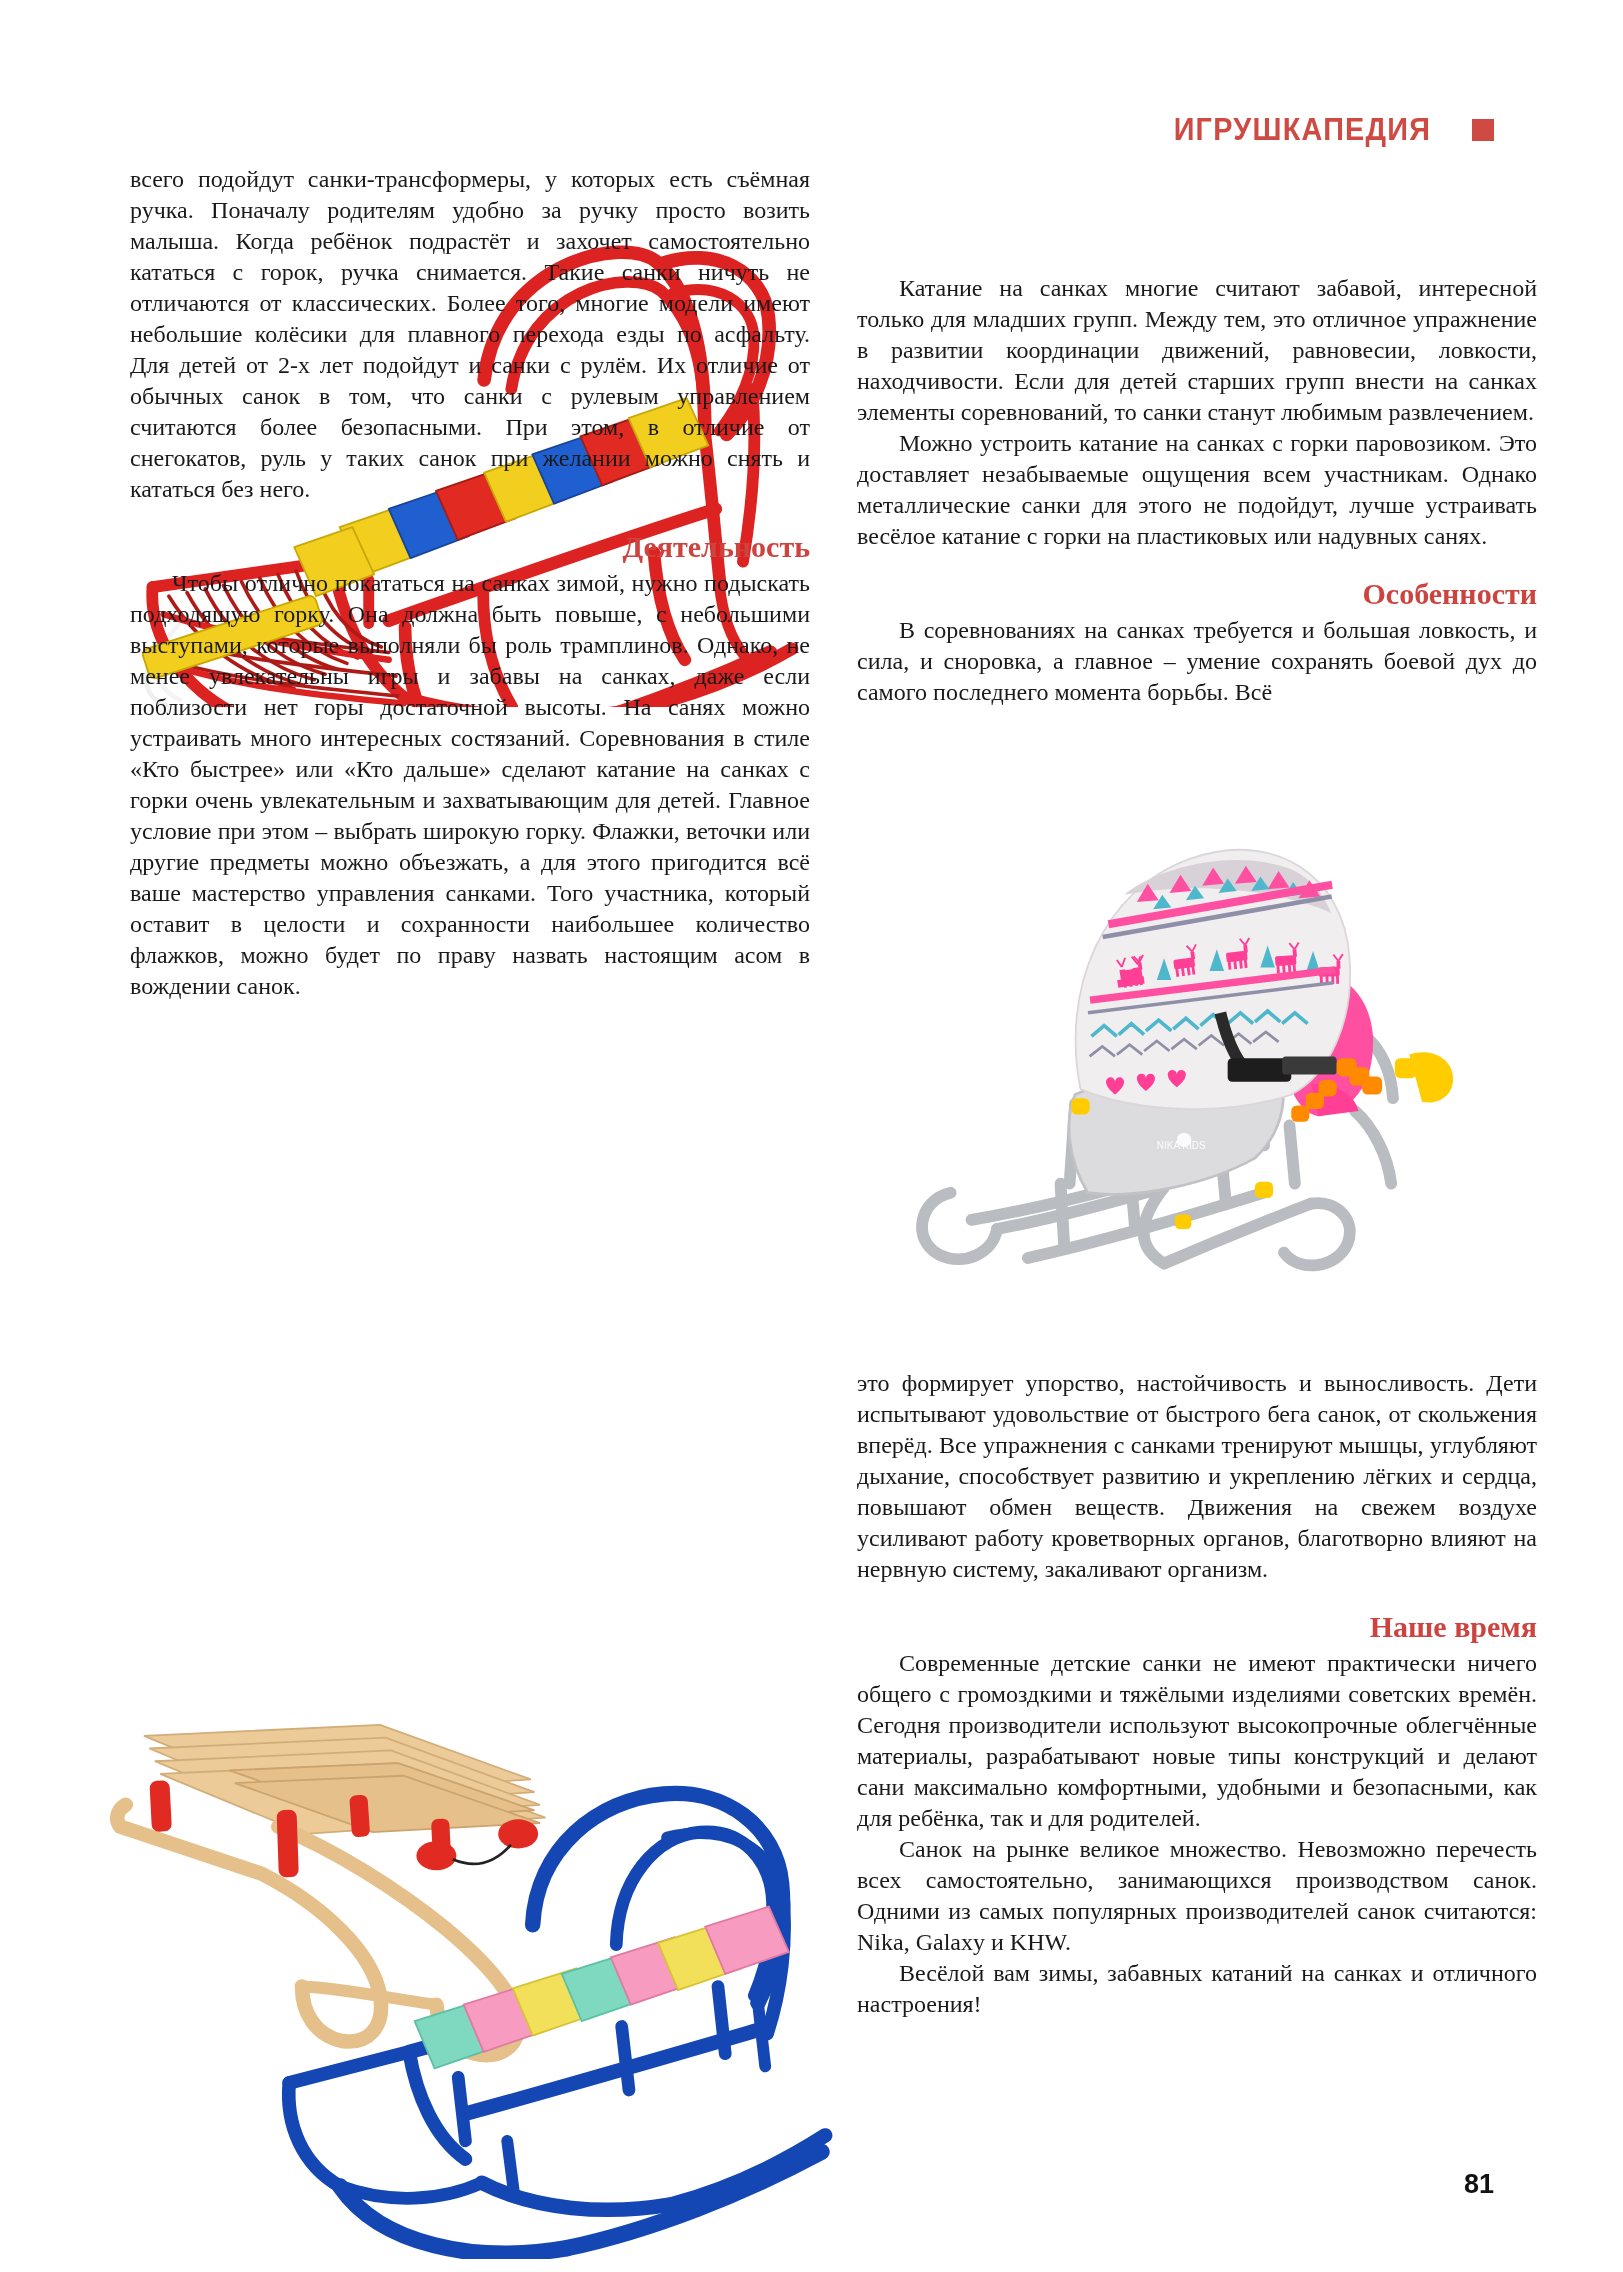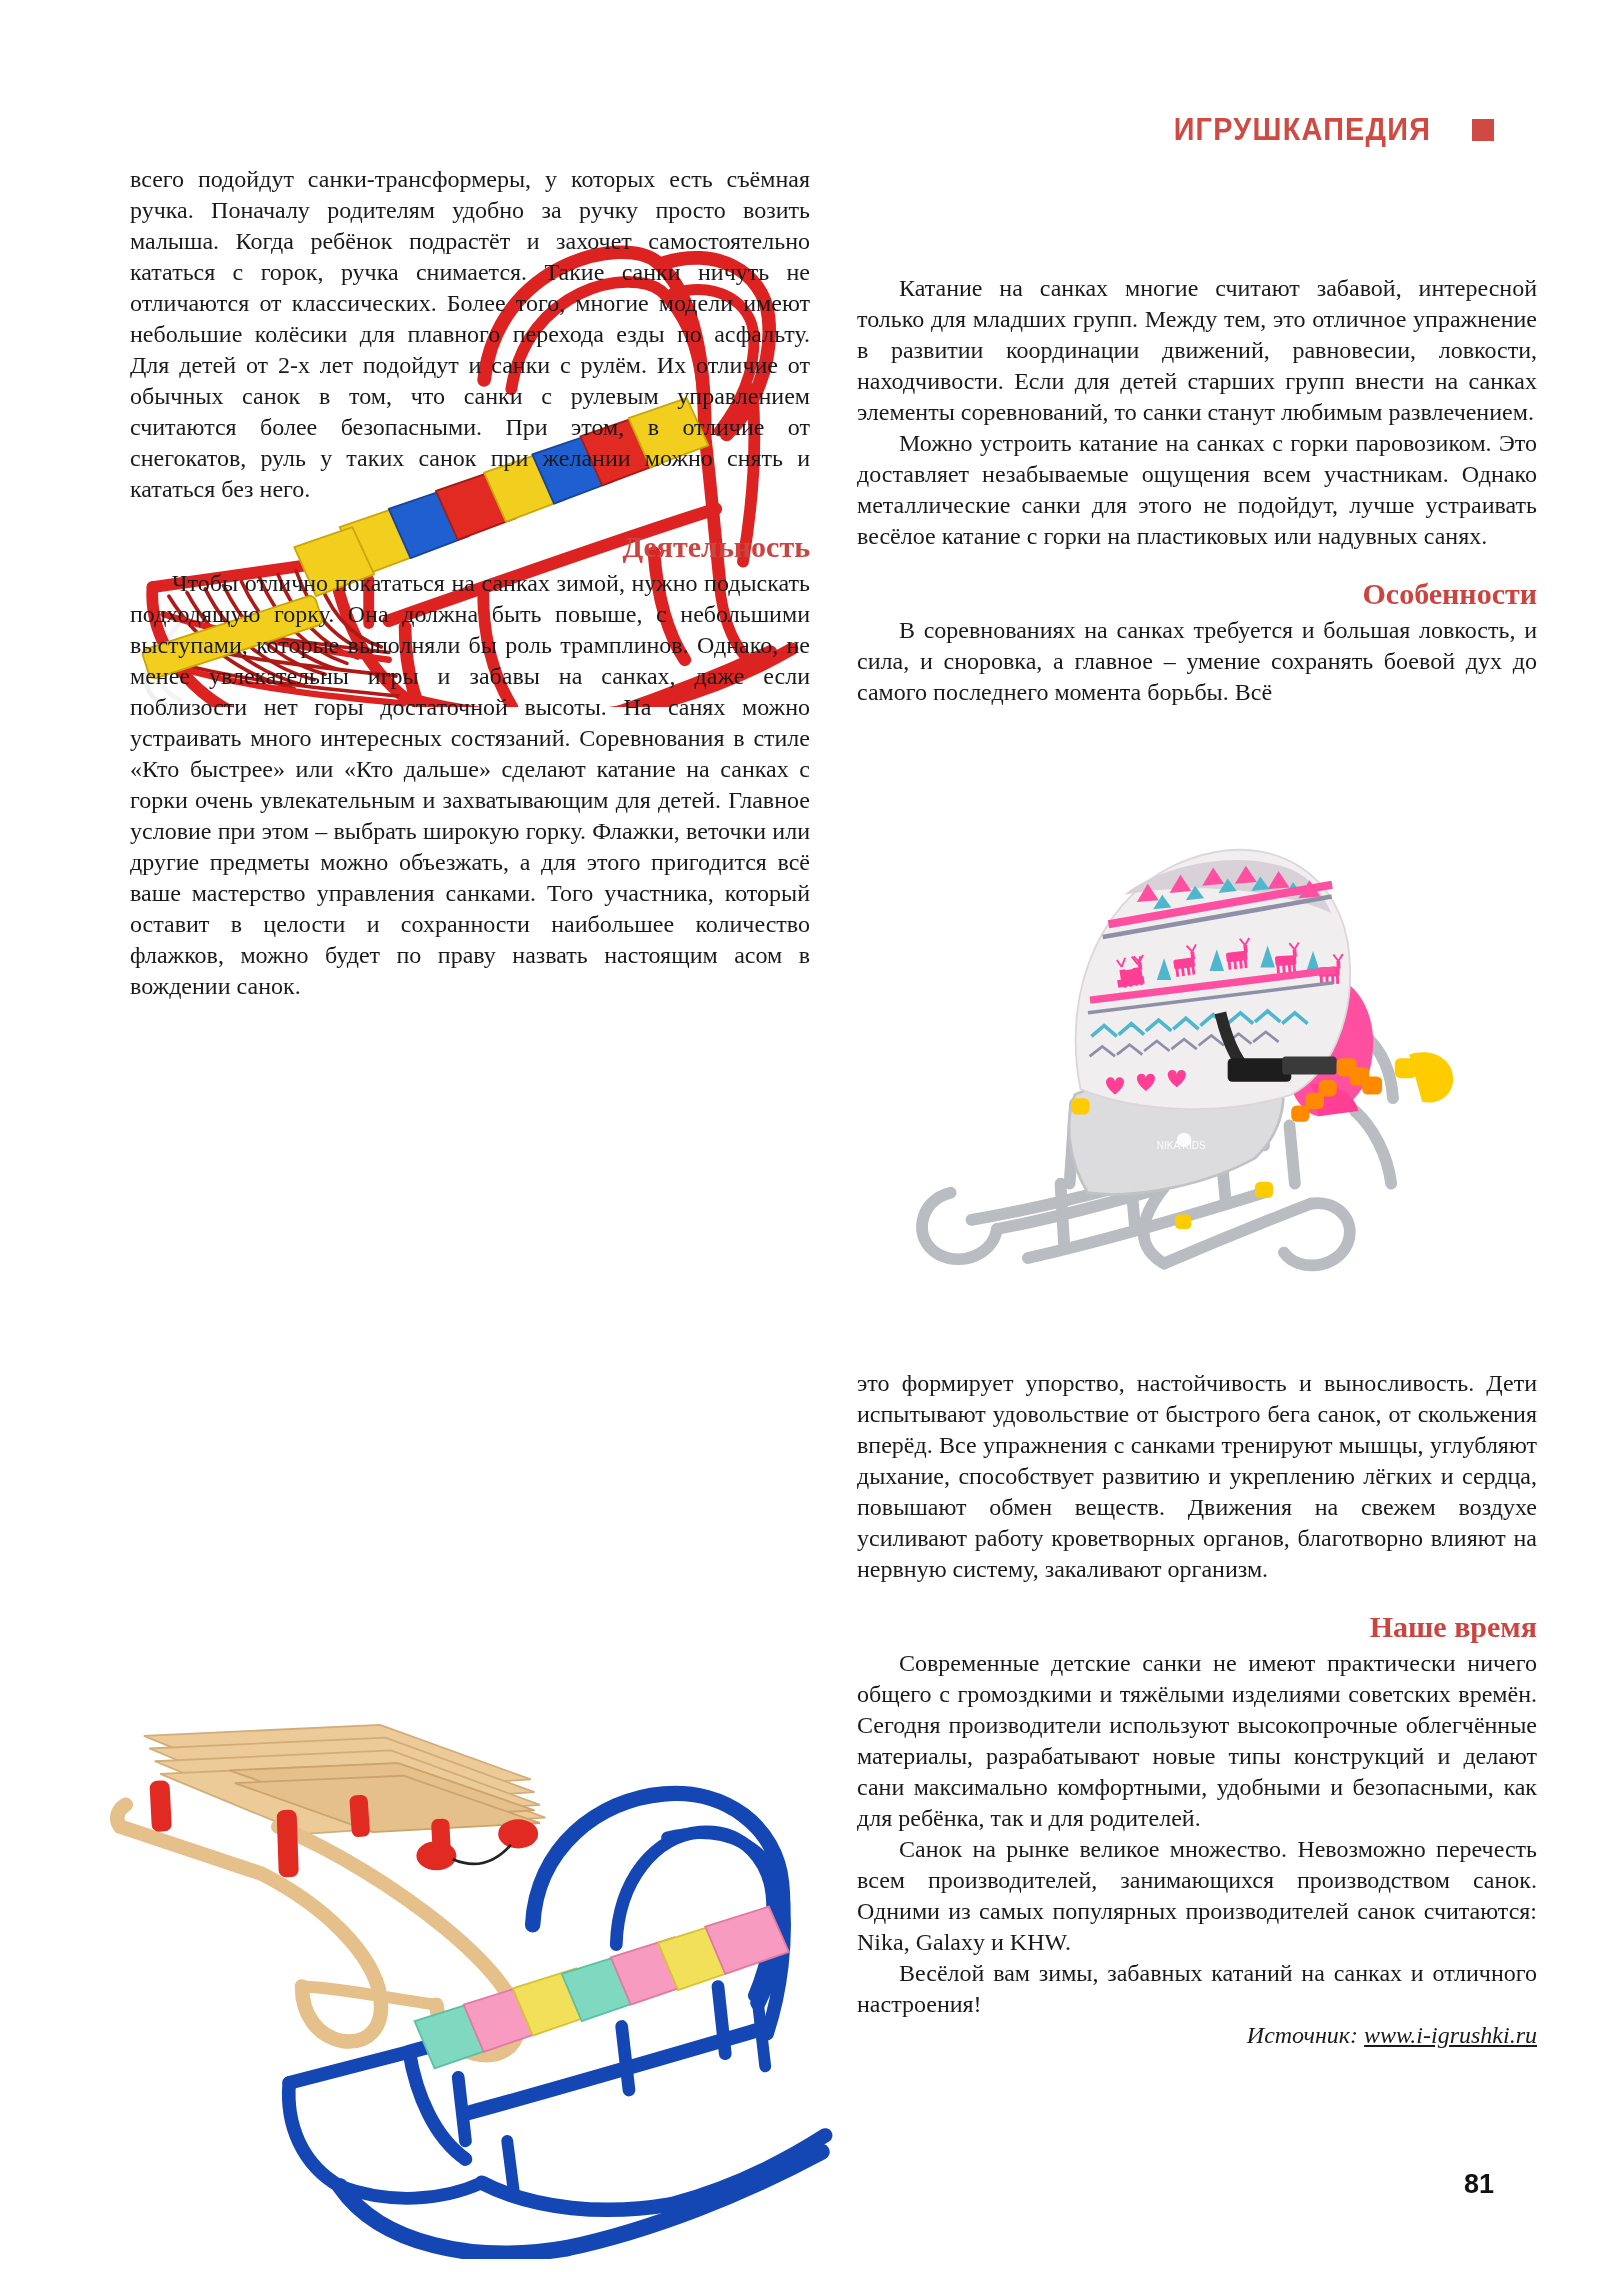--- a/index.html
+++ b/index.html
@@ -438,26 +438,22 @@
     <p>В соревнованиях на санках требуется и большая ловкость, и сила, и сноровка, а главное – умение сохранять боевой дух до самого последнего момента борьбы. Всё</p>
   </div>
 
   <div class="col" style="left:857px; top:1360px;margin-top:8px;">
     <p class="noindent">это формирует упорство, настойчивость и выносливость. Дети испытывают удовольствие от быстрого бега санок, от скольжения вперёд. Все упражнения с санками тренируют мышцы, углубляют дыхание, способствует развитию и укреплению лёгких и сердца, повышают обмен веществ. Движения на свежем воздухе усиливают работу кроветворных органов, благотворно влияют на нервную систему, закаливают организм.</p>
 
     <h2 class="sect-head">Наше время</h2>
 
     <p>Современные детские санки не имеют практически ничего общего с громоздкими и тяжёлыми изделиями советских времён. Сегодня производители используют высокопрочные облегчённые материалы, разрабатывают новые типы конструкций и делают сани максимально комфортными, удобными и безопасными, как для ребёнка, так и для родителей.</p>
 
-    <p>Санок на рынке великое множество. Невозможно перечесть всем производителей, занимающихся производством санок. Одними из самых популярных производителей санок считаются: Nika, Galaxy и KHW.</p>
+    <p>Санок на рынке великое множество. Невозможно перечесть всех самостоятельно, занимающихся производством санок. Одними из самых популярных производителей санок считаются: Nika, Galaxy и KHW.</p>
 
     <p>Весёлой вам зимы, забавных катаний на санках и отличного настроения!</p>
 
-    <p class="source">
-      <span>Источник:</span>
-      <span class="url">www.i-igrushki.ru</span>
-    </p>
   </div>
 
   <div class="folio">81</div>
 
 </div>
 
 
 </body></html>

